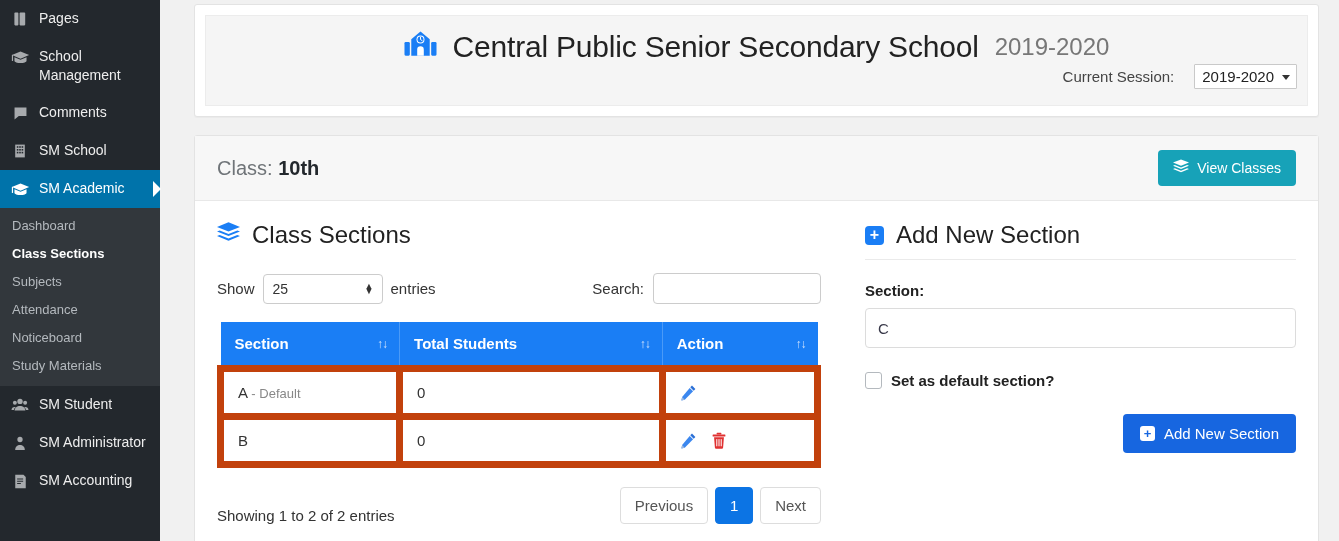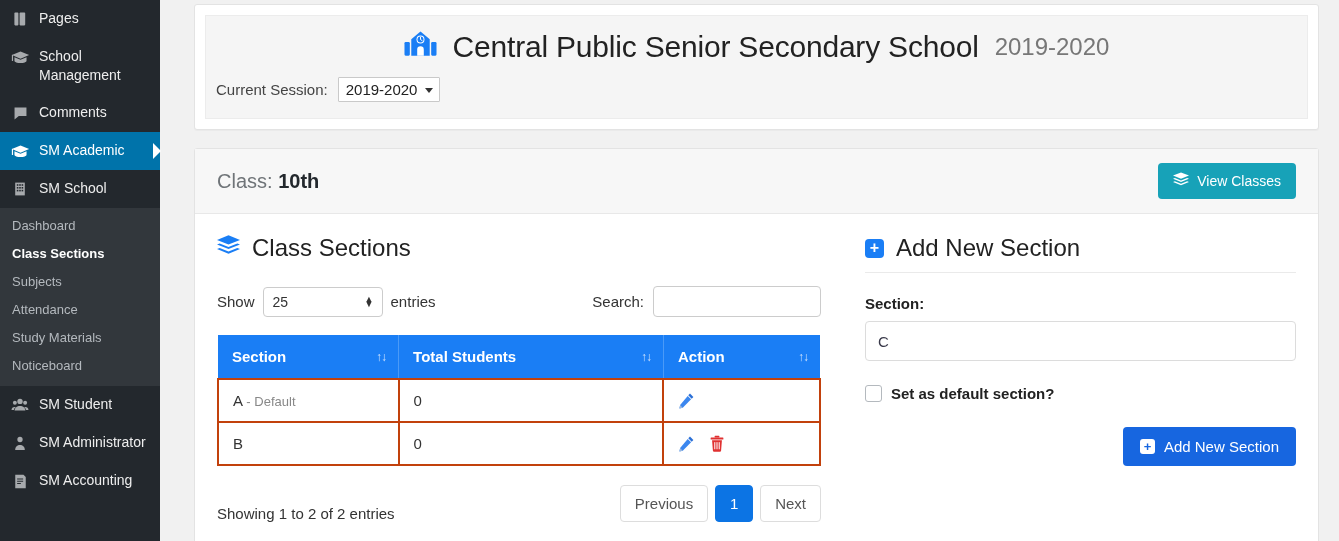--- a/index.html
+++ b/index.html
@@ -97,27 +97,26 @@
     white-space: nowrap;
   }
   .school-name {
     font-size: 30px;
     color: #222;
     font-weight: 400;
     letter-spacing: -0.2px;
   }
   .school-year { font-size: 24px; color: #777; font-weight: 400; }
   .session-row {
-    margin-top: 13px;
     font-size: 15px;
     color: #444;
     display: flex;
     align-items: center;
-    justify-content: flex-start;
-    gap: 10px;
+    justify-content: flex-end;
+    gap: 20px;
   }
   .session-select {
     border: 1px solid #c9c9c9;
     background: #fff;
     font-size: 15px;
     color: #222;
     padding: 3px 22px 3px 7px;
     border-radius: 1px;
     position: relative;
     font-family: "Liberation Sans", sans-serif;
@@ -227,21 +226,21 @@
   }
   table.dt thead th:last-child { border-right: none; }
   table.dt thead th .sorter {
     position: absolute;
     right: 12px; top: 50%; transform: translateY(-50%);
     font-size: 12px;
     color: #cfe2fd;
     letter-spacing: -1px;
   }
   table.dt tbody td {
-    border: 2px solid #c2410c;
+    border: 7px solid #c2410c;
     padding: 12px 14px;
     font-size: 15px;
     color: #333;
     background: #fff;
     height: 41px;
   }
   td.sec-cell .sec-name { color: #333; }
   td.sec-cell .sec-def { color: #888; font-size: 13px; }
   .act-wrap { display: flex; align-items: center; gap: 14px; }
   .icon-btn { cursor: pointer; line-height: 0; display: inline-flex; }
@@ -349,31 +348,20 @@
       <span class="mi-label">School Management</span>
     </div>
 
     <div class="menu-item">
       <span class="mi-ico">
         <svg width="17" height="17" viewBox="0 0 20 20" fill="currentColor">
             <path d="M3 3h14v10H8l-5 4z"></path>
           </svg>
       </span>
       <span class="mi-label">Comments</span>
-    </div>
-
-    <div class="menu-item current">
-      <span class="mi-ico">
-        <svg width="19" height="19" viewBox="0 0 22 20" fill="currentColor">
-            <path d="M11 3 1 7.2l10 4.2 10-4.2z"></path>
-            <path d="M4 9.6v4.1c0 1.6 3.2 2.8 7 2.8s7-1.2 7-2.8V9.6l-7 2.9z"></path>
-            <rect x="1" y="7" width="1.4" height="7"></rect>
-          </svg>
-      </span>
-      <span class="mi-label">SM Academic</span>
     </div>
 
     <div class="menu-item">
       <span class="mi-ico">
         <svg width="16" height="16" viewBox="0 0 20 20" fill="currentColor">
             <rect x="4" y="2" width="12" height="16"></rect>
             <g fill="#23282d">
               <rect x="6" y="4" width="2" height="2"></rect>
               <rect x="9" y="4" width="2" height="2"></rect>
               <rect x="12" y="4" width="2" height="2"></rect>
@@ -382,27 +370,38 @@
               <rect x="12" y="7.5" width="2" height="2"></rect>
               <rect x="6" y="11" width="2" height="2"></rect>
               <rect x="9" y="11" width="2" height="2"></rect>
               <rect x="12" y="11" width="2" height="2"></rect>
             </g>
           </svg>
       </span>
       <span class="mi-label">SM School</span>
     </div>
 
+    <div class="menu-item current">
+      <span class="mi-ico">
+        <svg width="19" height="19" viewBox="0 0 22 20" fill="currentColor">
+            <path d="M11 3 1 7.2l10 4.2 10-4.2z"></path>
+            <path d="M4 9.6v4.1c0 1.6 3.2 2.8 7 2.8s7-1.2 7-2.8V9.6l-7 2.9z"></path>
+            <rect x="1" y="7" width="1.4" height="7"></rect>
+          </svg>
+      </span>
+      <span class="mi-label">SM Academic</span>
+    </div>
+
     <div class="submenu">
       <a>Dashboard</a>
       <a class="active">Class Sections</a>
       <a>Subjects</a>
       <a>Attendance</a>
+      <a>Noticeboard</a>
       <a>Study Materials</a>
-      <a>Noticeboard</a>
     </div>
 
     <div class="menu-item">
       <span class="mi-ico">
         <svg width="18" height="18" viewBox="0 0 20 20" fill="currentColor">
             <circle cx="10" cy="6" r="3"></circle>
             <circle cx="4.3" cy="7.5" r="2.2"></circle>
             <circle cx="15.7" cy="7.5" r="2.2"></circle>
             <path d="M4 16c0-3 2.7-5 6-5s6 2 6 5z"></path>
             <path d="M0.6 15.5c0-2 1.4-3.4 3.6-3.4.5 0 .9.05 1.3.16C4.2 13.2 3.4 14.3 3.2 15.5z"></path>

